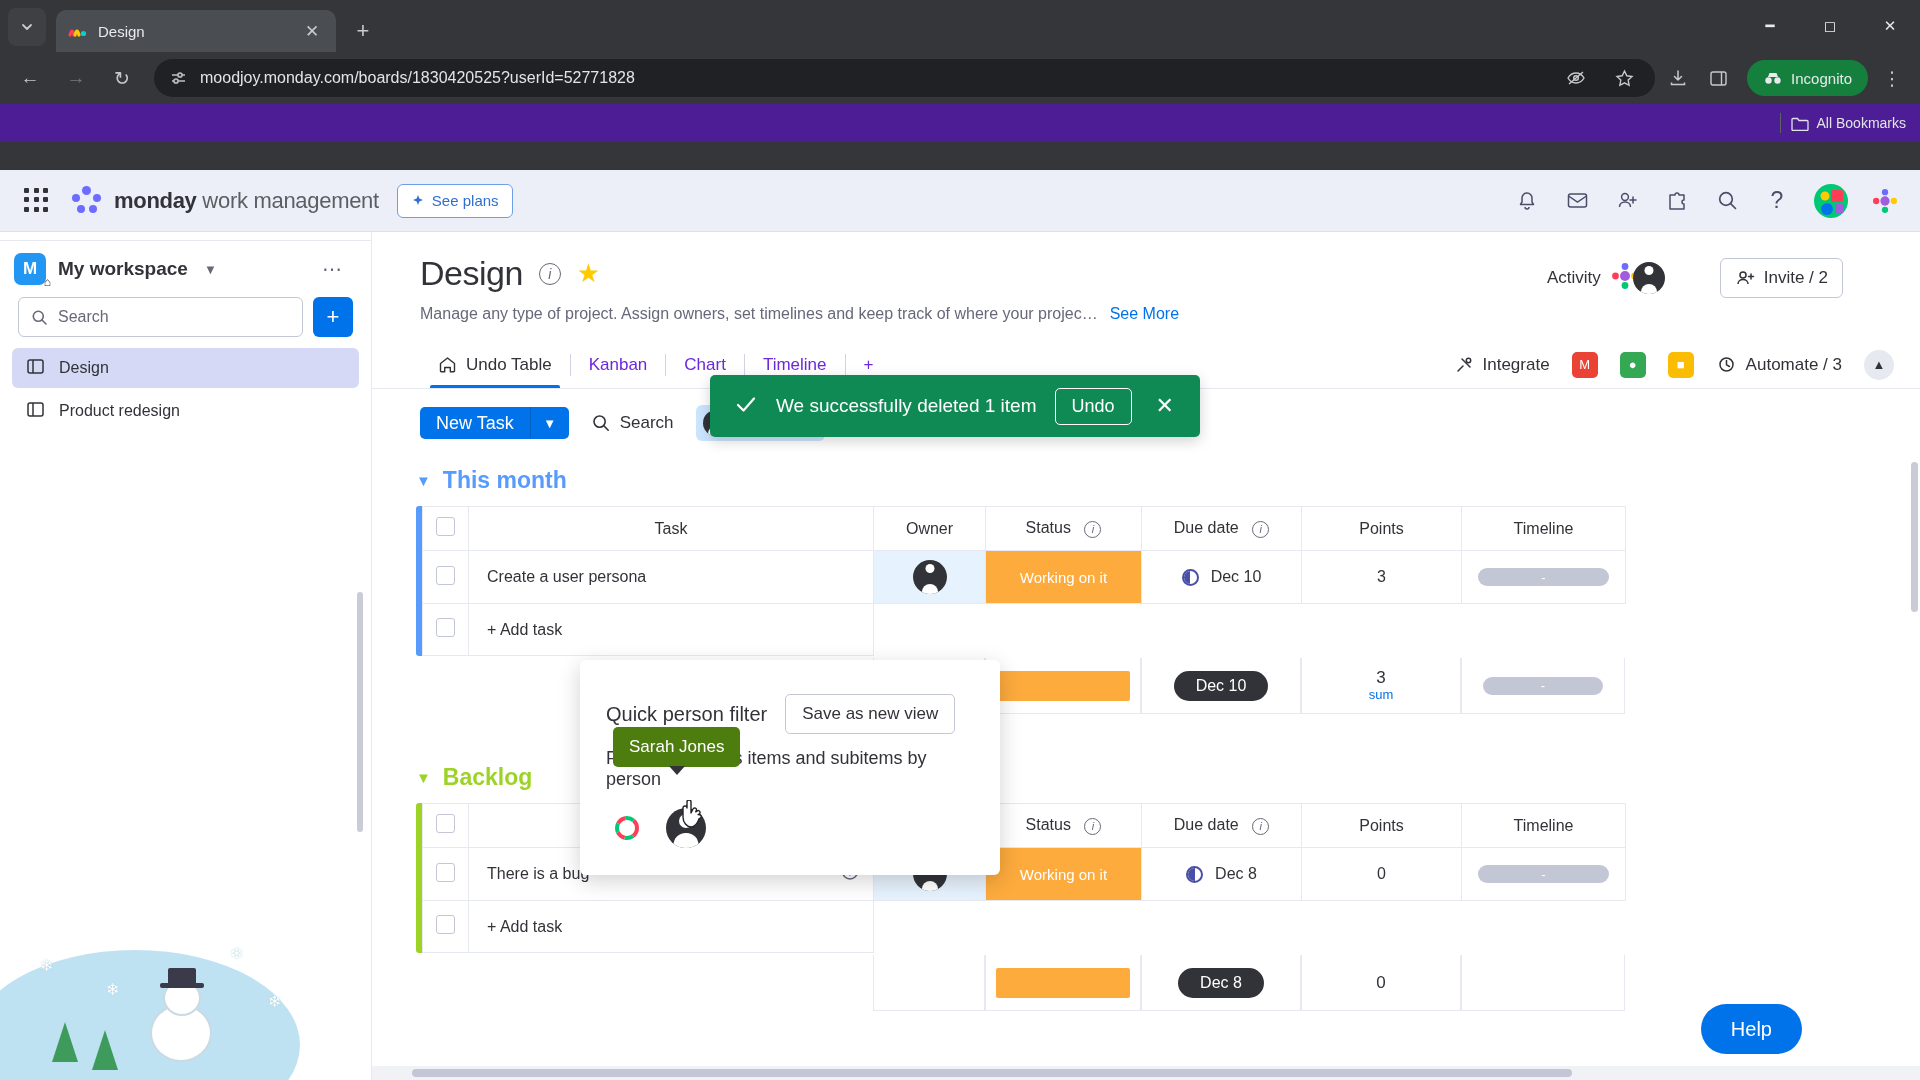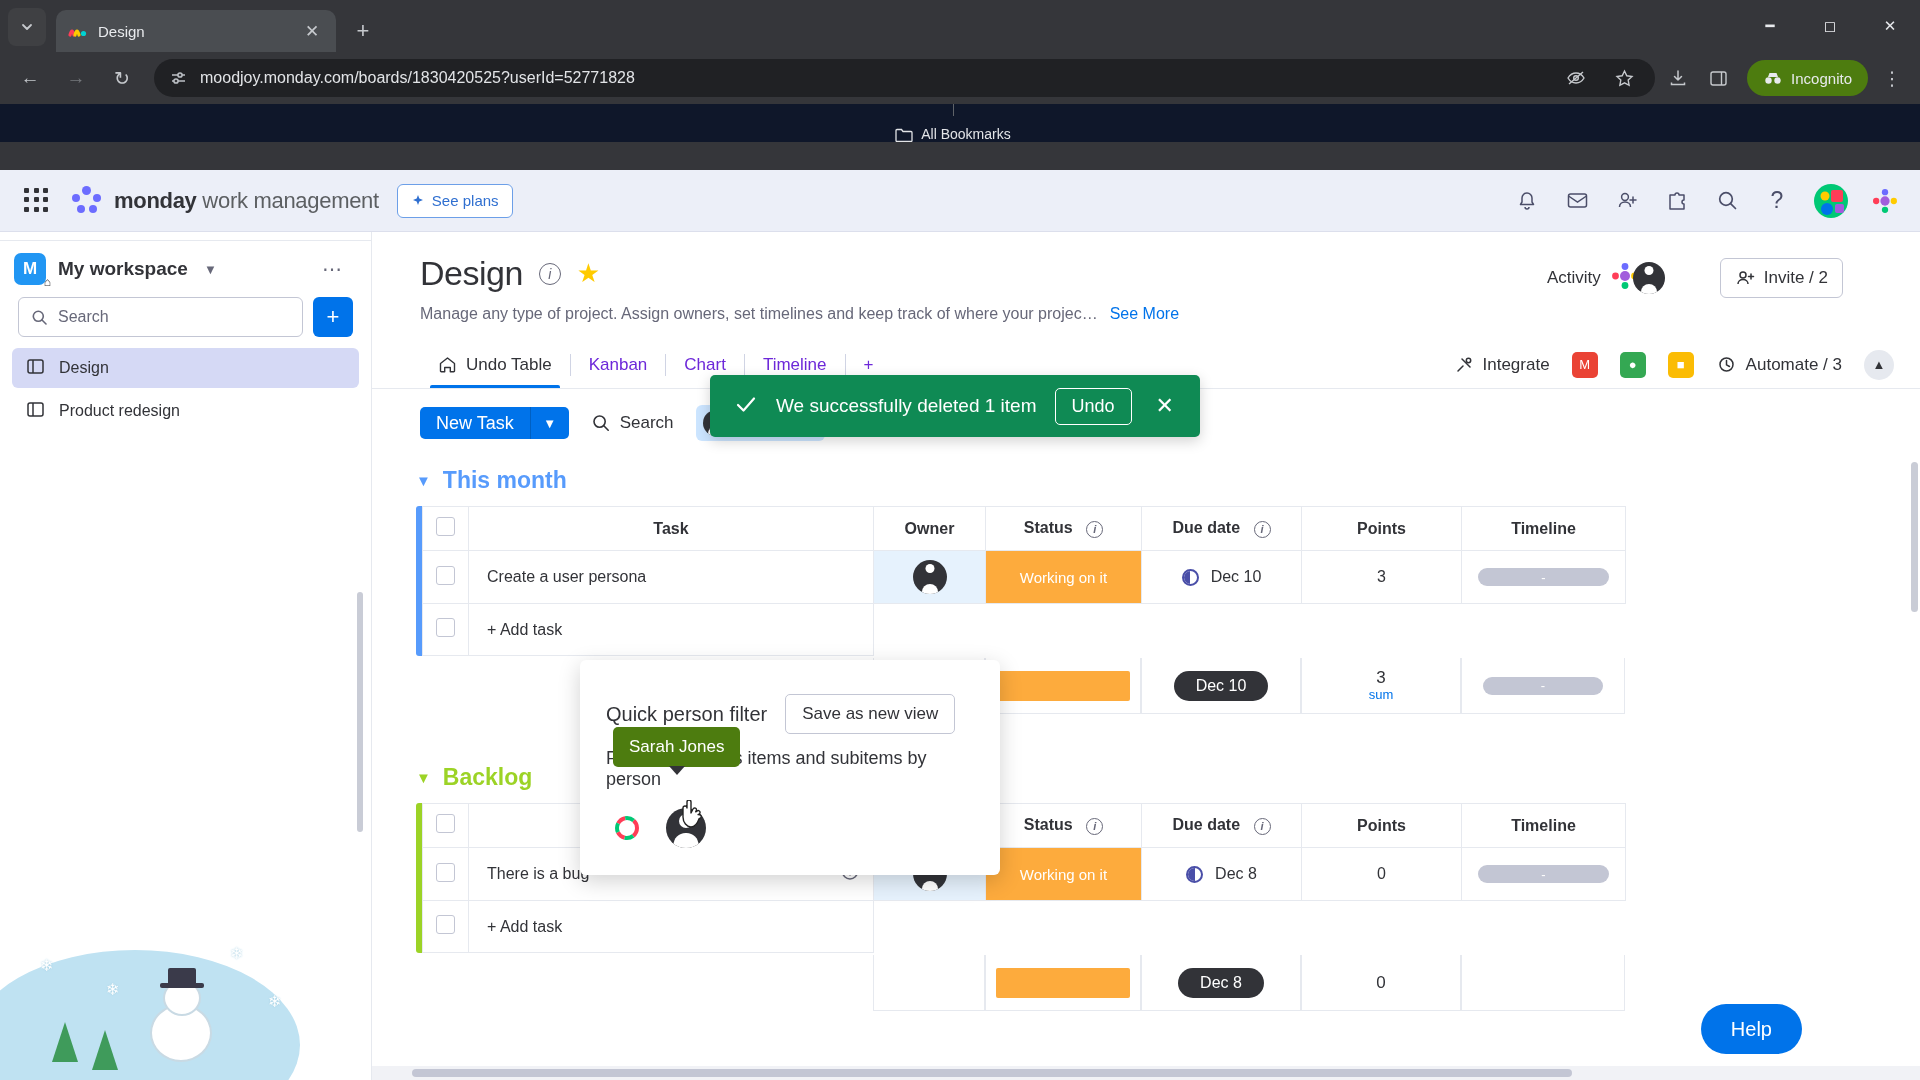--- a/index.html
+++ b/index.html
@@ -36,26 +36,26 @@
   .navbtn.dim { color:#76797d; }
   .omnibox {
     flex:1; height:38px; background:#202124; border-radius:19px; display:flex; align-items:center;
     padding:0 14px; gap:12px; margin-left:6px; position:relative;
   }
   .omni-icon { width:20px; height:20px; display:flex; align-items:center; justify-content:center; color:#bdc1c6; }
   .omni-url { color:#e2e4e7; font-size:16px; flex:1; white-space:nowrap; overflow:hidden; }
   .omni-right { display:flex; align-items:center; gap:14px; color:#c6c9cd; }
   .chrome-act { width:34px; height:34px; display:flex; align-items:center; justify-content:center; color:#c6c9cd; font-size:17px; }
   .incognito-pill {
-    height:36px; background:#4d7c0f; border-radius:18px; display:flex; align-items:center;
+    height:36px; background:#15803d; border-radius:18px; display:flex; align-items:center;
     gap:8px; padding:0 16px; color:#e8eaed; font-size:15px; margin-left:6px;
   }
   .kebab { width:36px; height:40px; display:flex; align-items:center; justify-content:center; color:#c6c9cd; font-size:19px; }
 
-  .bookmarkbar { height:38px; background:#0f172a; display:flex; align-items:center; justify-content:flex-end; padding-right:14px; gap:10px;flex-direction:column; }
+  .bookmarkbar { height:38px; background:#4c1d95; display:flex; align-items:center; justify-content:flex-end; padding-right:14px; gap:10px; }
   .bm-sep { width:1px; height:20px; background:#5f6368; }
   .bm-item { display:flex; align-items:center; gap:8px; color:#e2e4e7; font-size:14px; }
 
   
   .app { position:absolute; left:0; top:170px; width:1920px; height:910px; background:#ffffff; overflow:hidden; }
 
   .topbar {
     height:62px; background:#eceff8; display:flex; align-items:center; padding:0 22px; gap:18px;
     border-bottom:1px solid #dcdfec;
   }
@@ -154,21 +154,21 @@
   
   .group { padding-left:44px; margin-top:16px; position:relative; }
   .group-head { display:flex; align-items:center; gap:12px; margin-bottom:12px; }
   .g-chev { font-size:15px; }
   .g-name { font-size:23px; font-weight:700; }
   .g-blue { color:#579bfc; }
   .g-green { color:#9cd326; }
 
   table.bt { border-collapse:collapse; table-layout:fixed; }
   .bt th, .bt td { border:1px solid #e6e9ef; font-size:16px; color:#323338; text-align:center; }
-  .bt th { height:44px; font-weight:700; color:#323338;text-align:center; }
+  .bt th { height:44px; font-weight:400; color:#323338;text-align:center; }
   .bt td { height:52px; }
   .col-chk { width:46px; }
   .col-task { width:405px; }
   .col-owner { width:112px; }
   .col-status { width:156px; }
   .col-date { width:160px; }
   .col-points { width:160px; }
   .col-timeline { width:164px; }
   .lbar { position:absolute; left:44px; width:6px; border-radius:3px 0 0 3px; }
   .chk { width:19px; height:19px; border:1.6px solid #c3c6d4; border-radius:3px; display:inline-block; }

